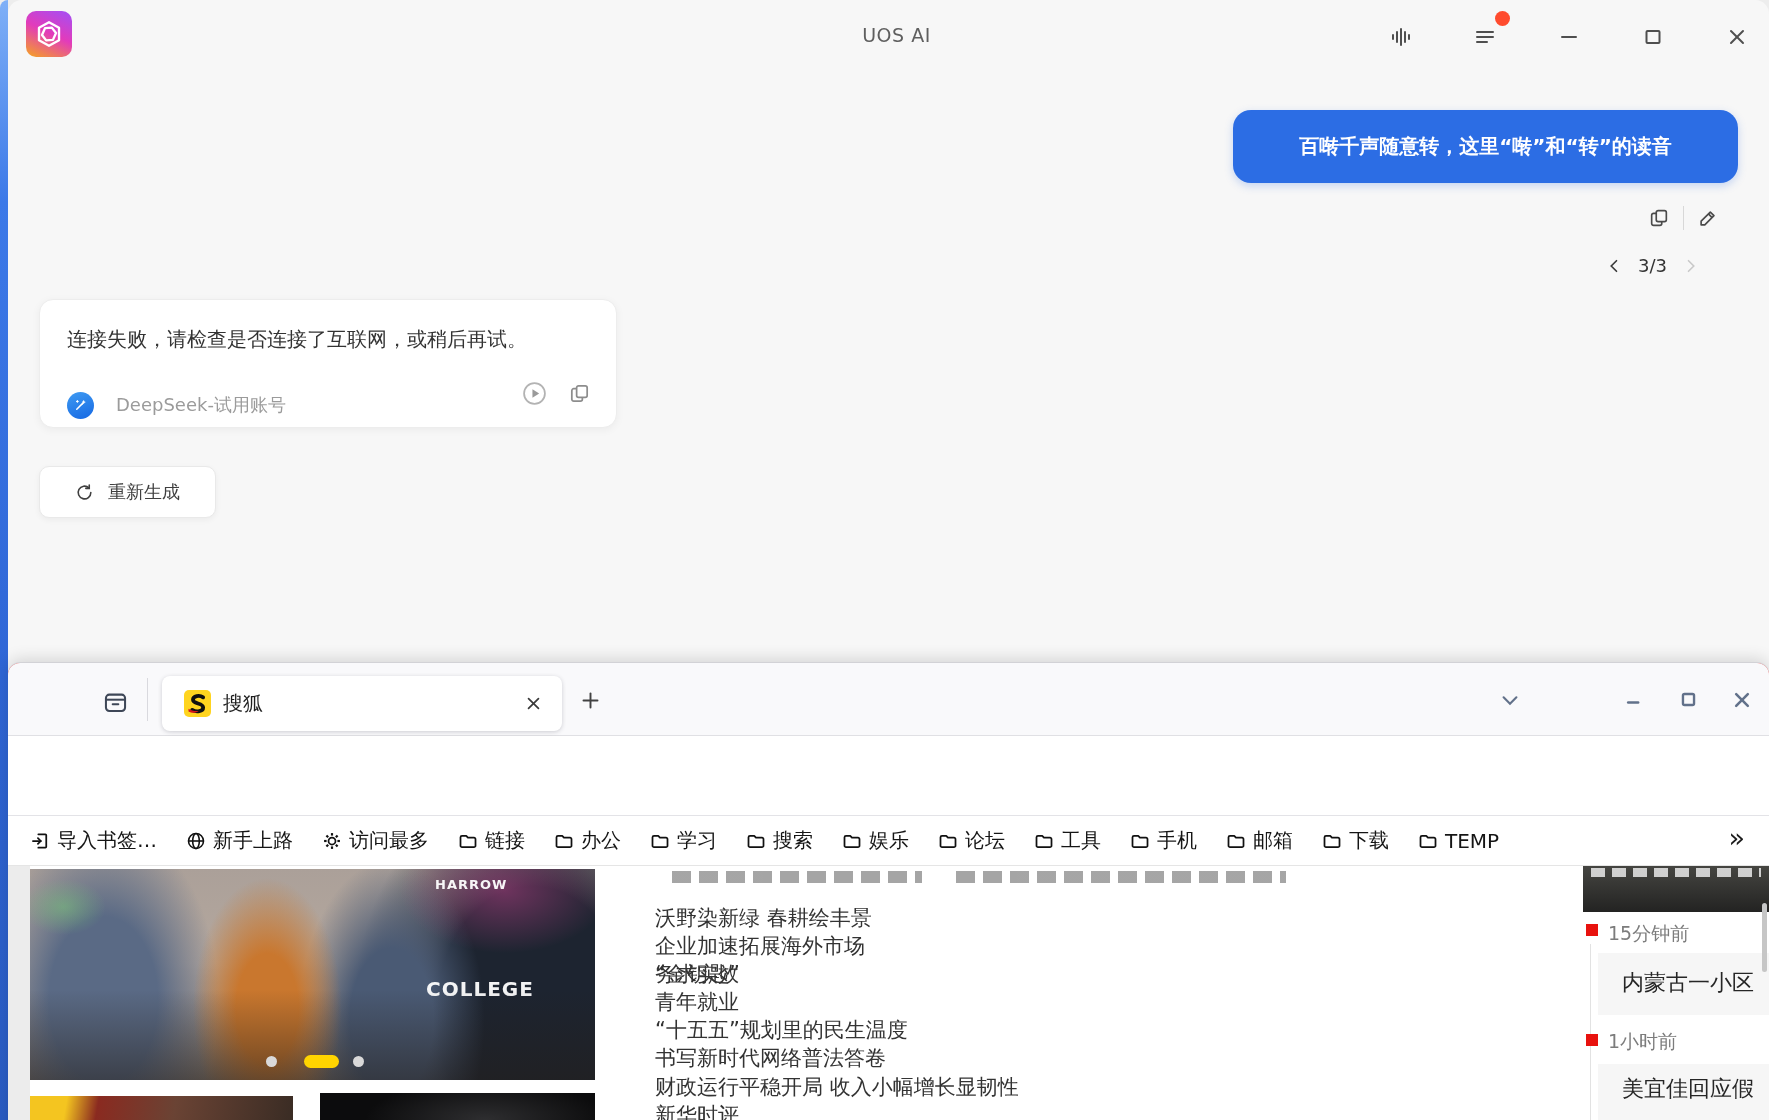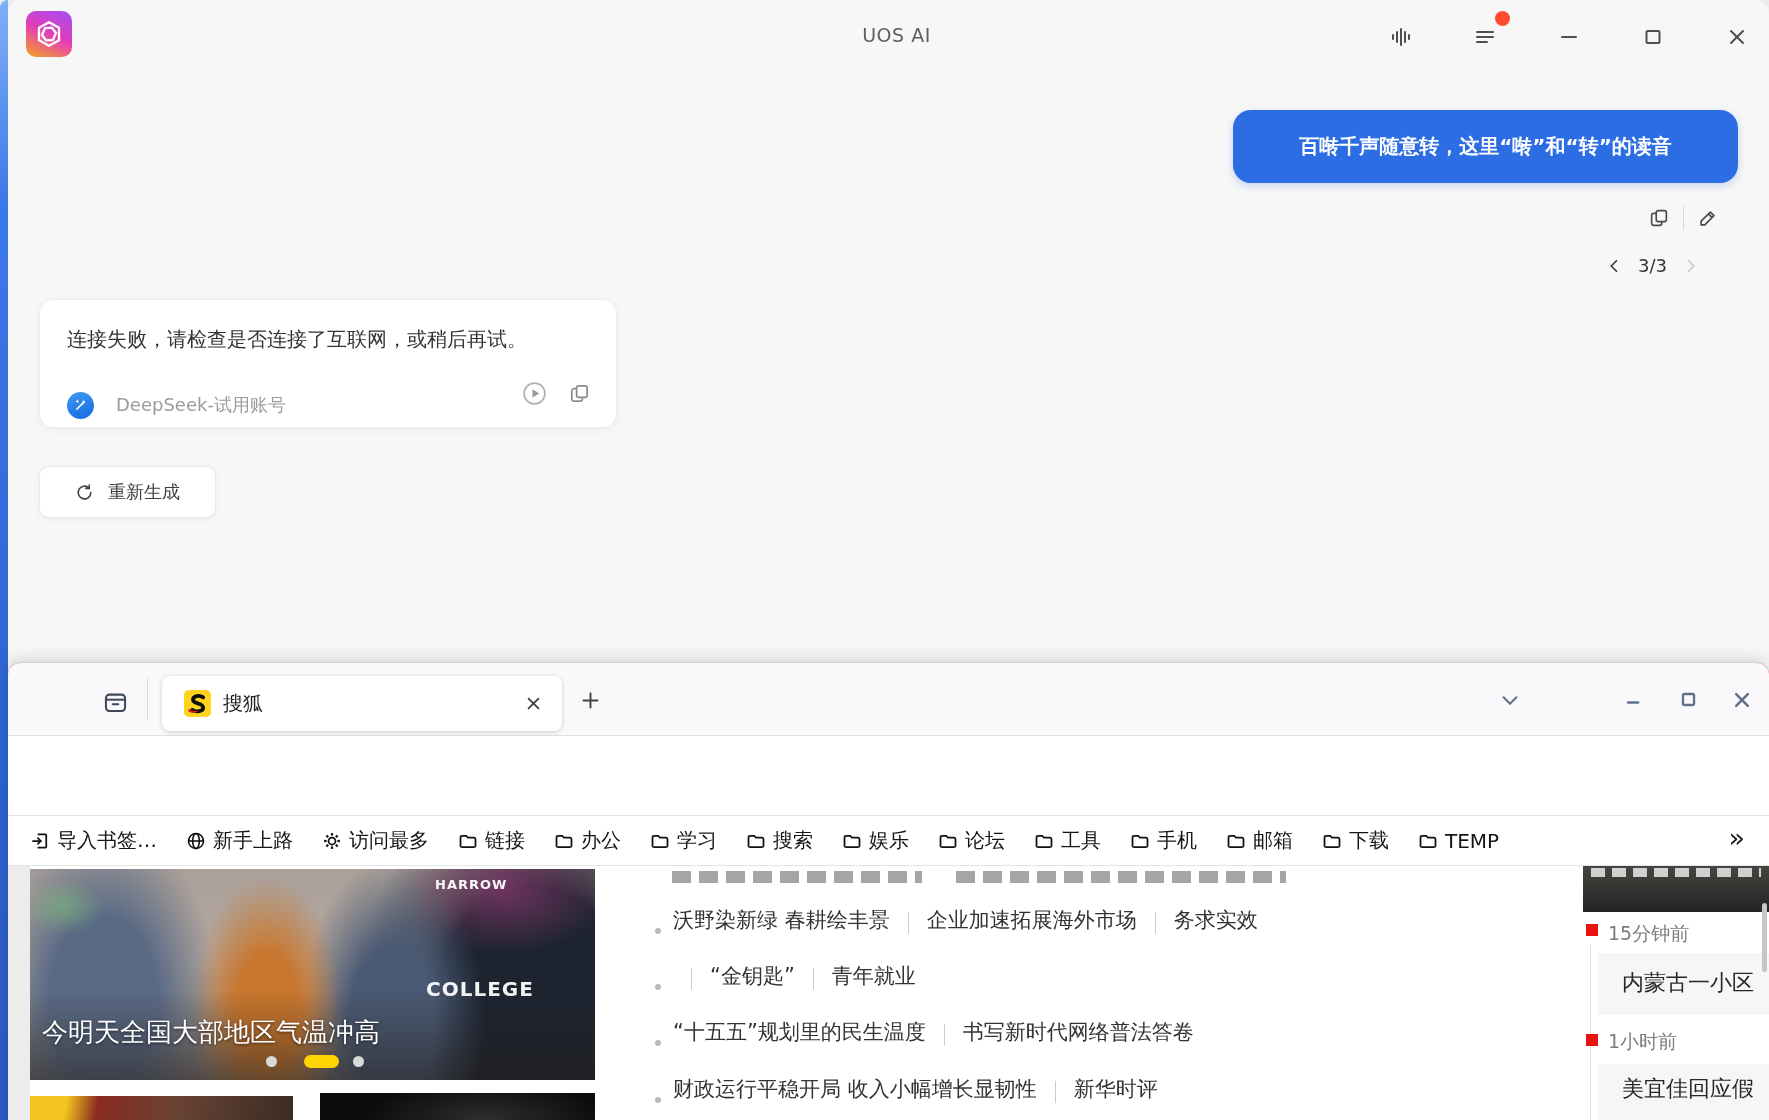--- a/index.html
+++ b/index.html
@@ -100,21 +100,21 @@
   .dot-pill { position:absolute; width:35px; height:13px; border-radius:7px; background:var(--dot-yellow); top:186px; }
 
   .thumb1 { position:absolute; left:22px; top:230px; width:263px; height:24px;
     background:linear-gradient(100deg,#f4c520 0 14%,#8a2a20 26%,#6a4334 55%,#3a2c24 100%); }
   .thumb2 { position:absolute; left:312px; top:227px; width:275px; height:27px;
     background:radial-gradient(120px 40px at 60% 100%, #2e2e30, #0c0c0d); }
 
   .clip-row { position:absolute; top:4px; left:664px; height:13px; display:flex; align-items:center; gap:34px; opacity:.8; }
   .clip-bar { height:12px; background:repeating-linear-gradient(90deg,#8f8f8f 0 19px,transparent 19px 27px); }
 
-  .news-row { position:absolute; left:647px; height:30px; display:flex; align-items:flex-end; }
+  .news-row { position:absolute; left:647px; height:30px; display:flex; align-items:flex-start;flex-direction:column; }
   .nbullet { width:6px; height:6px; border-radius:50%; background:#b8b8b8; margin-right:12px; }
   .nseg { font-size:21px; color:#333; text-decoration:none; cursor:pointer; }
   .nseg.red { color:var(--news-red); }
   .nsep { width:1px; height:22px; background:#ccc; margin:0 18px; }
 
   .side-img { position:absolute; left:1575px; top:0; width:186px; height:46px;
     background:linear-gradient(180deg,#454541,#232322); overflow:hidden; }
   .side-img-glyphs { position:absolute; left:8px; top:2px; width:170px; height:9px;
     background:repeating-linear-gradient(90deg,#e9e9e9 0 14px,transparent 14px 21px); opacity:.85; }
   .timeline { position:absolute; left:1582px; top:78px; width:1px; height:176px; background:#e2e2e2; }
@@ -500,21 +500,20 @@
       </div>
     <span class="bm-overflow">»</span>
 
     <div class="content">
       <div class="gutter"></div>
 
       <div class="carousel">
         <span class="shirt-text" style="left:405px; top:8px; font-size:13px;">HARROW</span>
         <span class="shirt-text" style="left:396px; top:108px; font-size:20px;">COLLEGE</span>
         <div class="carousel-shade"></div>
-        <div class="caption">今明天全国大部地区气温冲高</div>
         <span class="dot" style="left:236px;"></span>
         <span class="dot-pill" style="left:274px;"></span>
         <span class="dot" style="left:323px;"></span>
       </div>
       <div class="thumb1"></div>
       <div class="thumb2"></div>
 
       <div class="clip-row">
         <span class="clip-bar" style="width:250px;"></span>
           <span class="clip-bar" style="width:330px;"></span>

